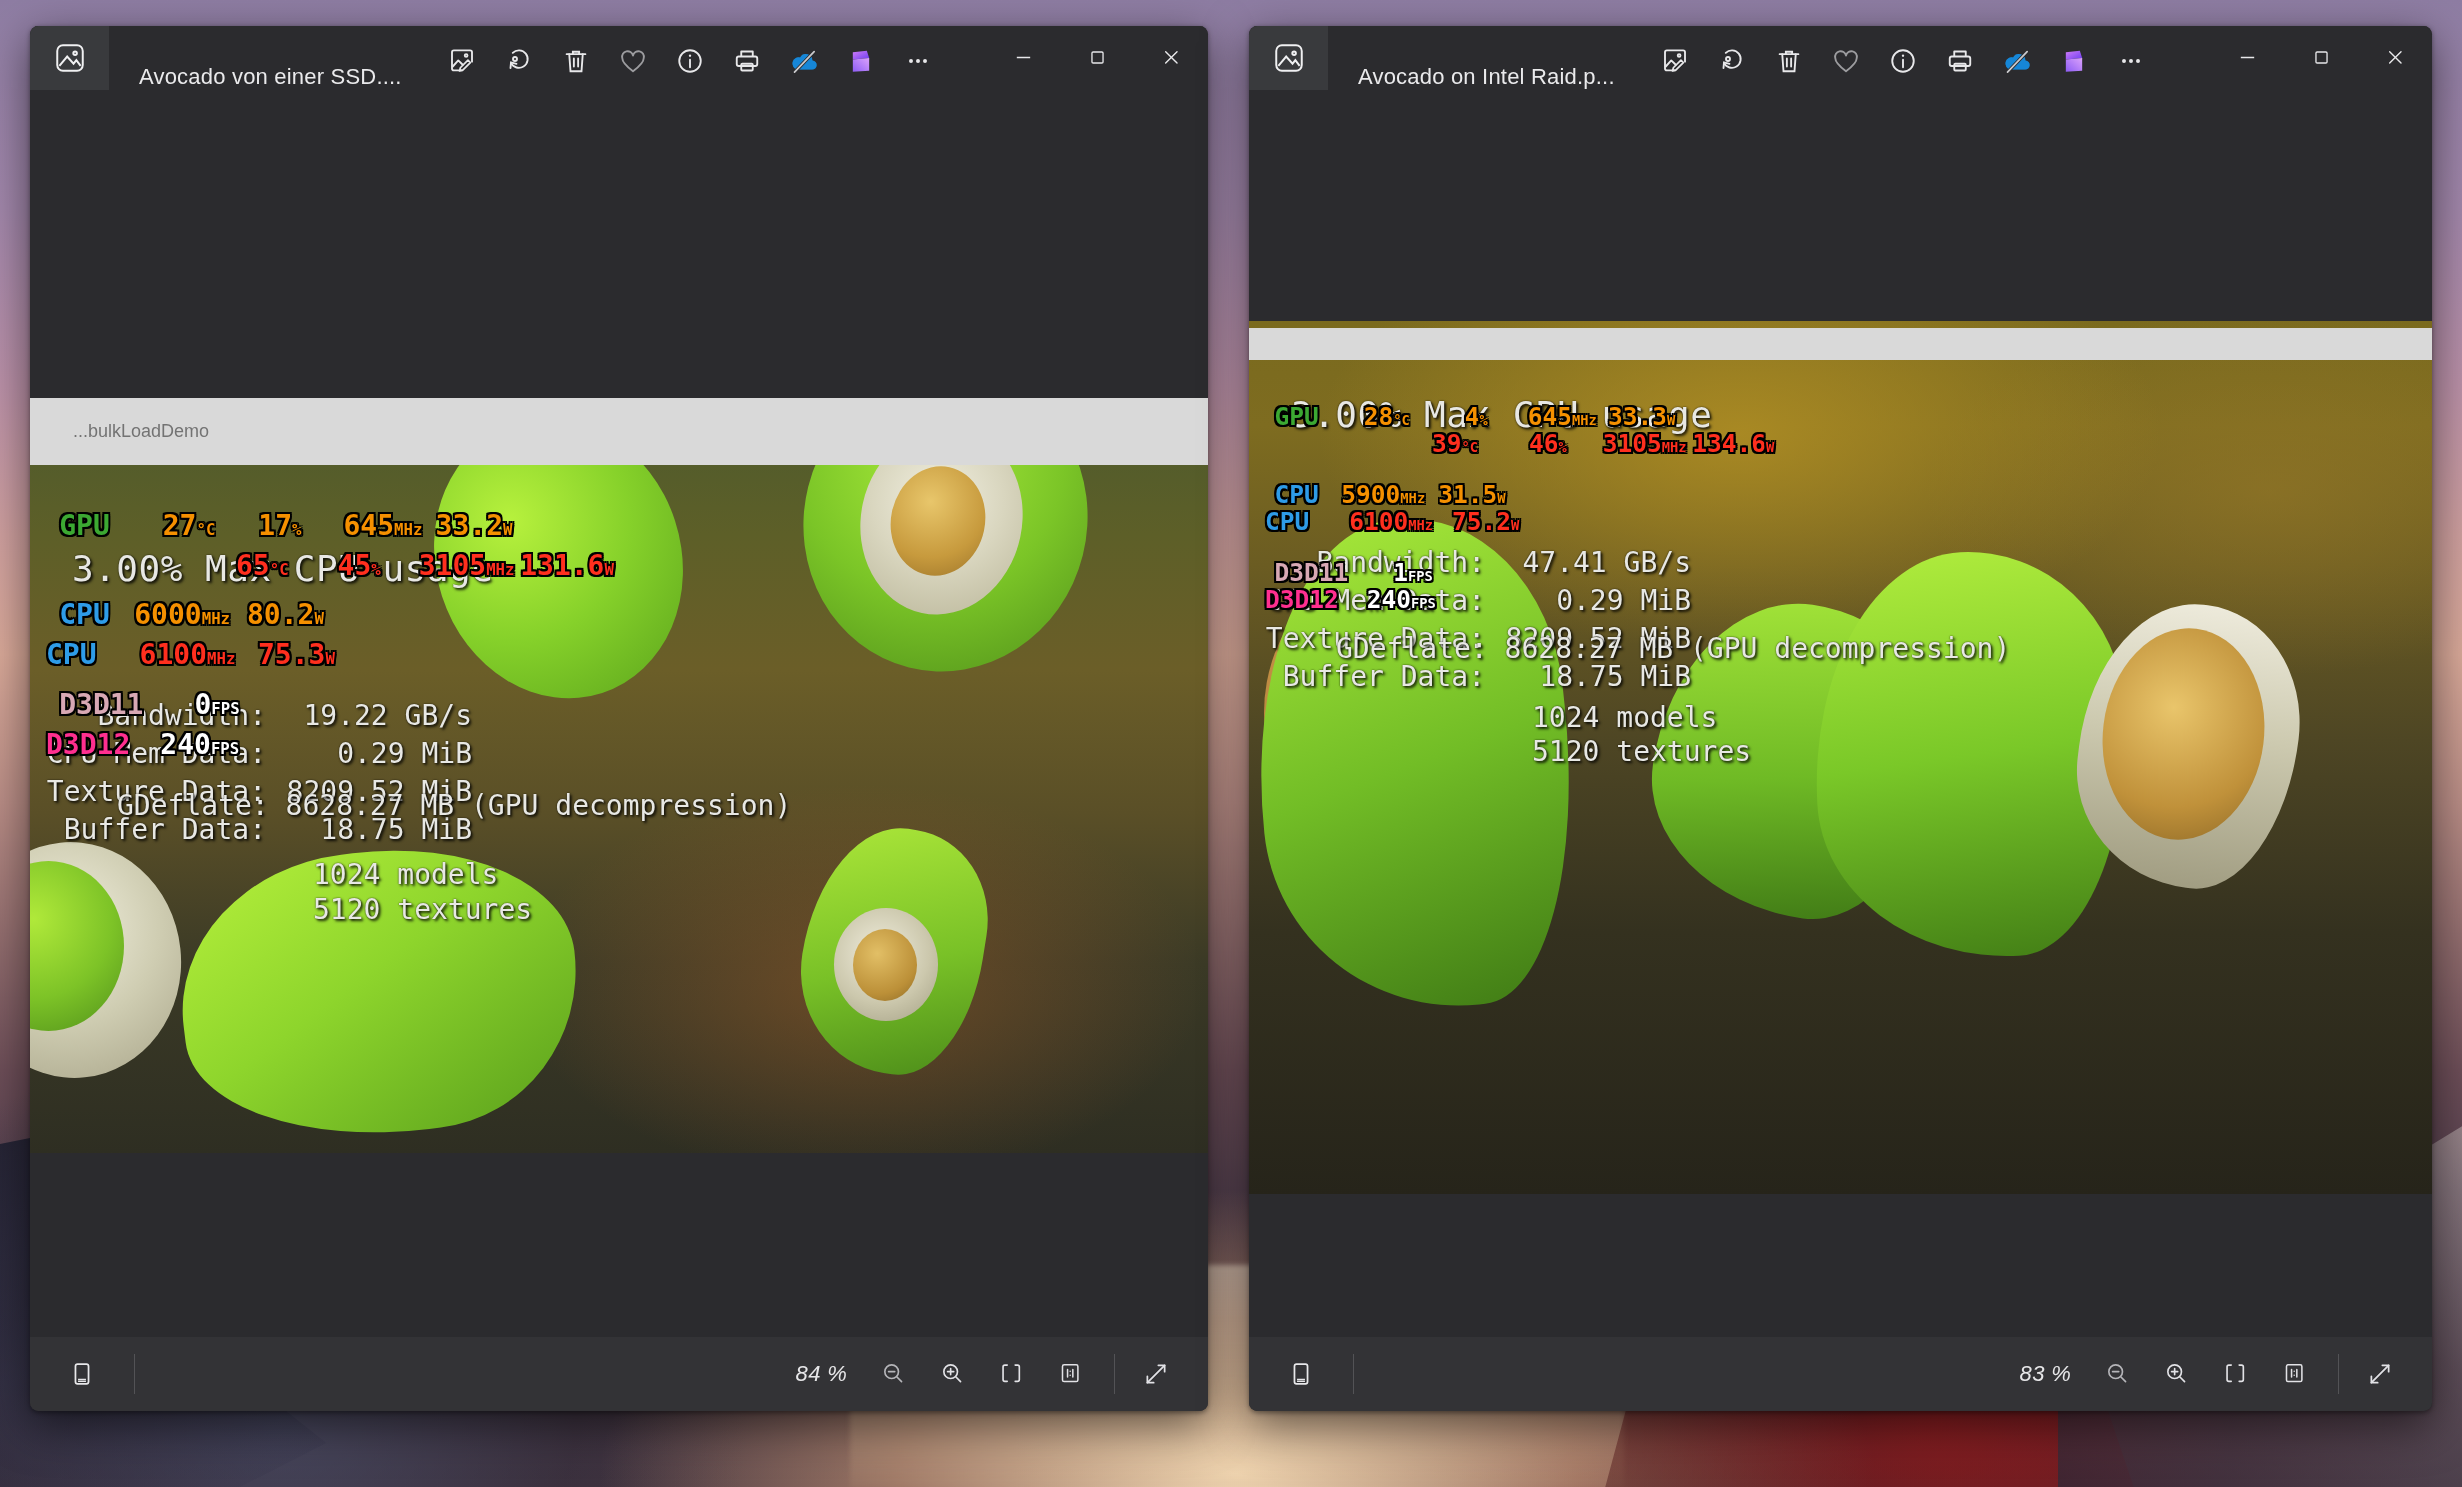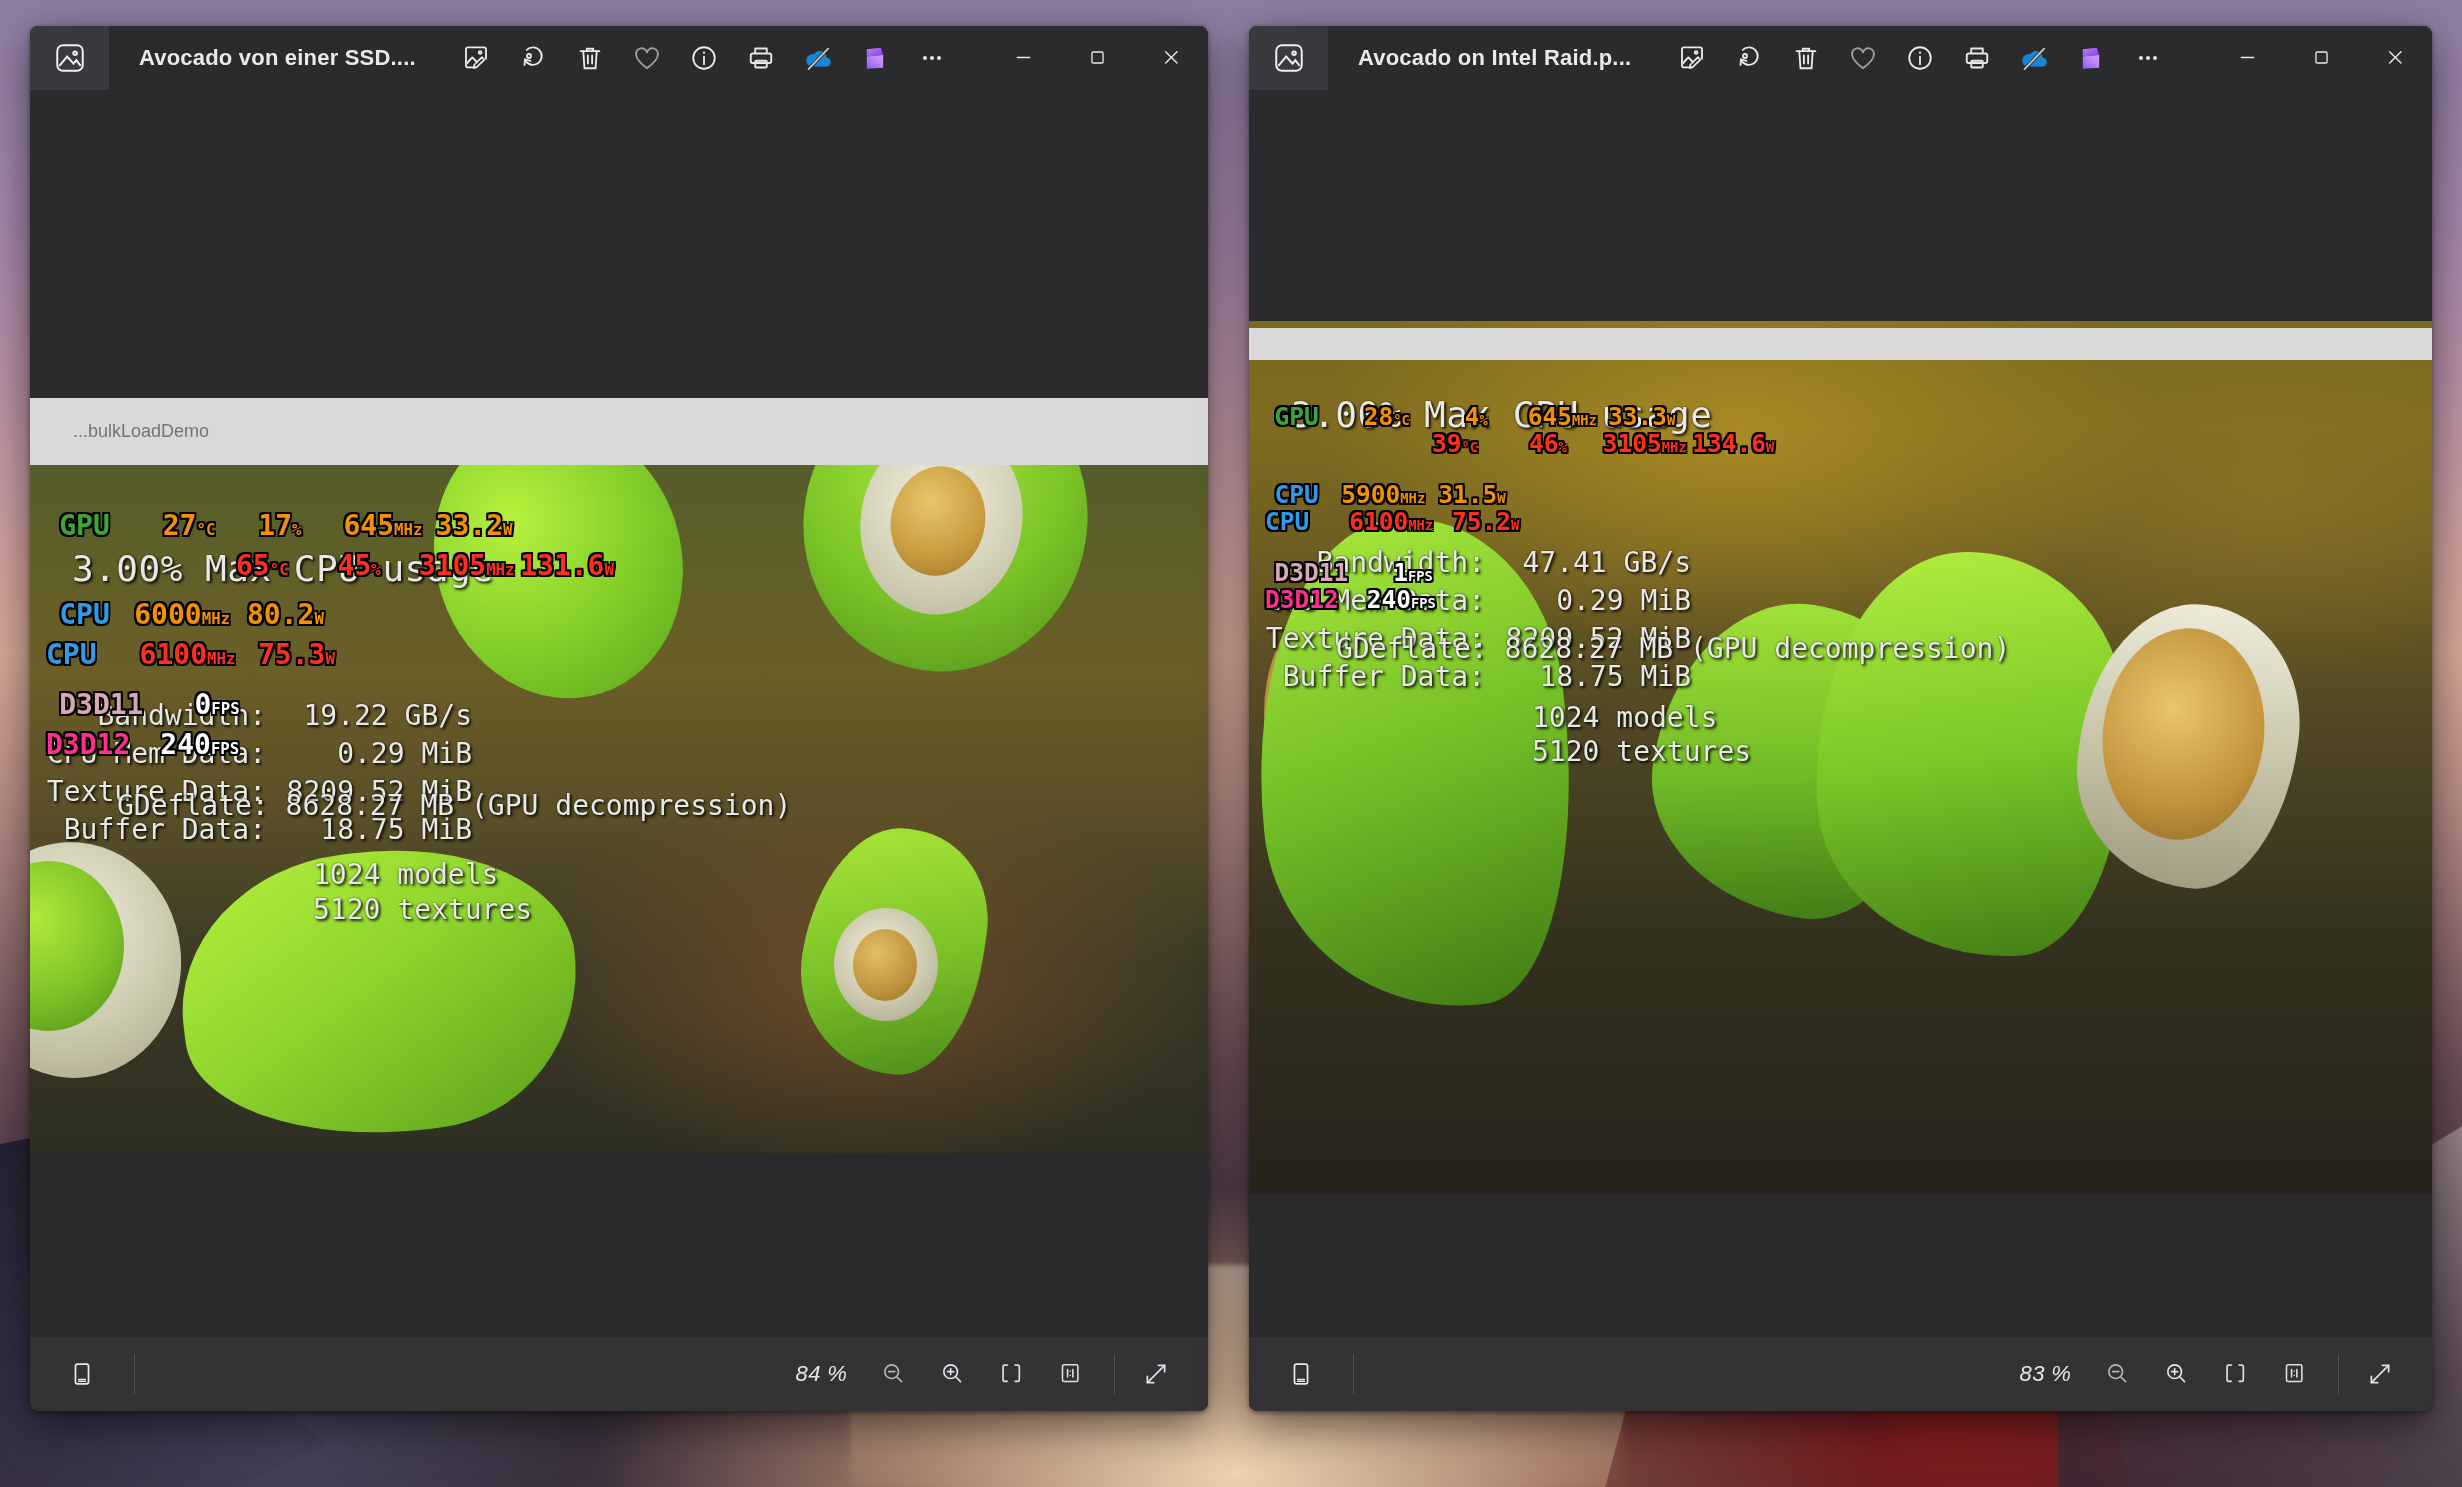--- a/index.html
+++ b/index.html
@@ -61,23 +61,22 @@
     position: absolute;
     background: #2b2b2e;
     border-radius: 8.5px;
     box-shadow: 0 13.2px 45px rgba(0,0,0,0.55), 0 1.9px 5.7px rgba(0,0,0,0.4);
     overflow: hidden;
     display: flex; flex-direction: column;
   }
   .titlebar {
     height: 64px; flex: 0 0 64px;
     background: #2b2b2e;
-    display: flex; align-items: center;
+    display: flex; align-items: flex-end;
     position: relative;
-    font-weight: bold;
   }
   .app-tile {
     width: 79px; height: 64px;
     background: #393a3d;
     display: flex; align-items: center; justify-content: center;
     flex: 0 0 79px;
   }
   .win-title {
     color: #eaeaec; font-size: 22px; margin-left: 30px;
     white-space: nowrap; letter-spacing: 0.2px;

